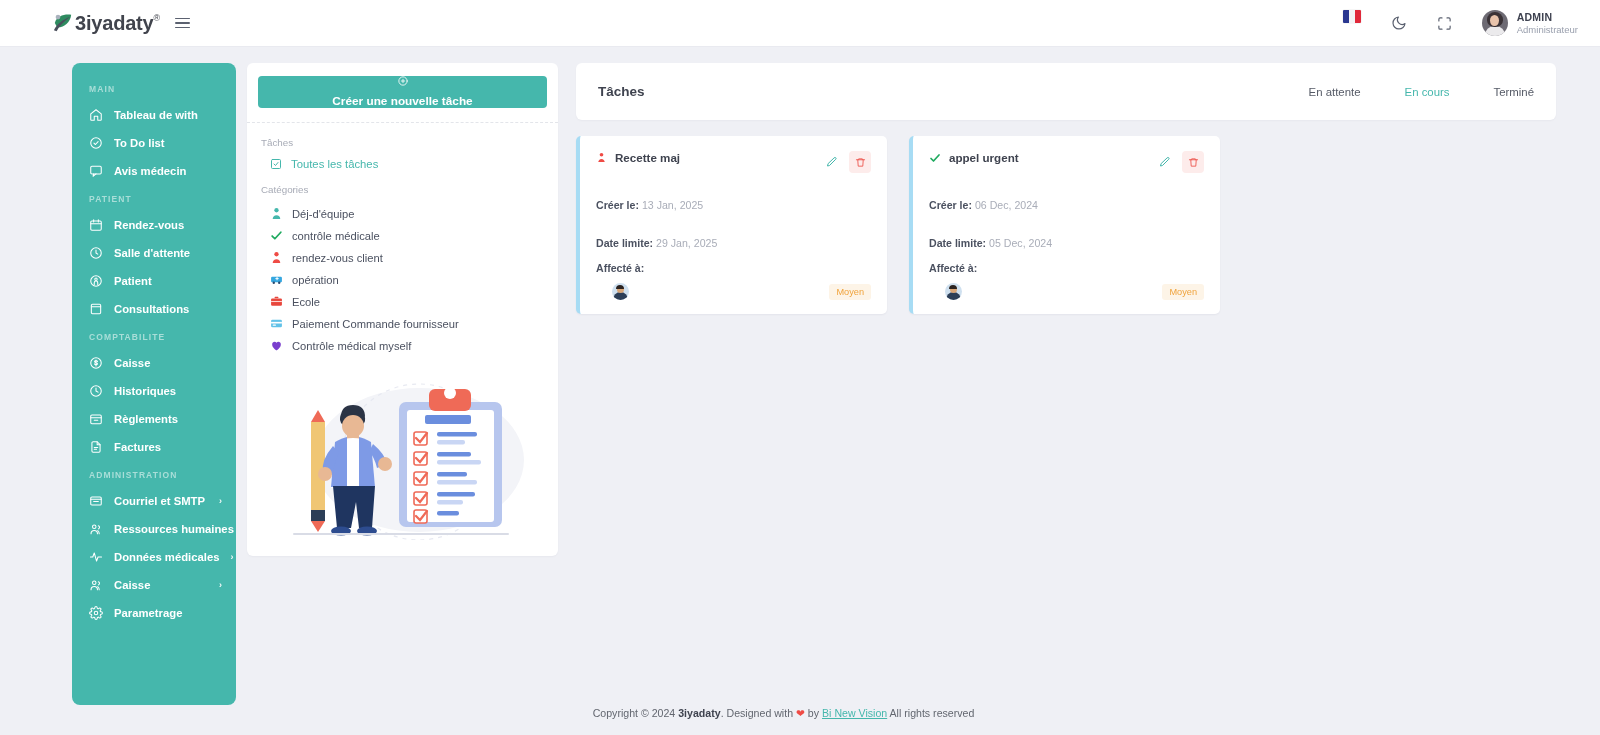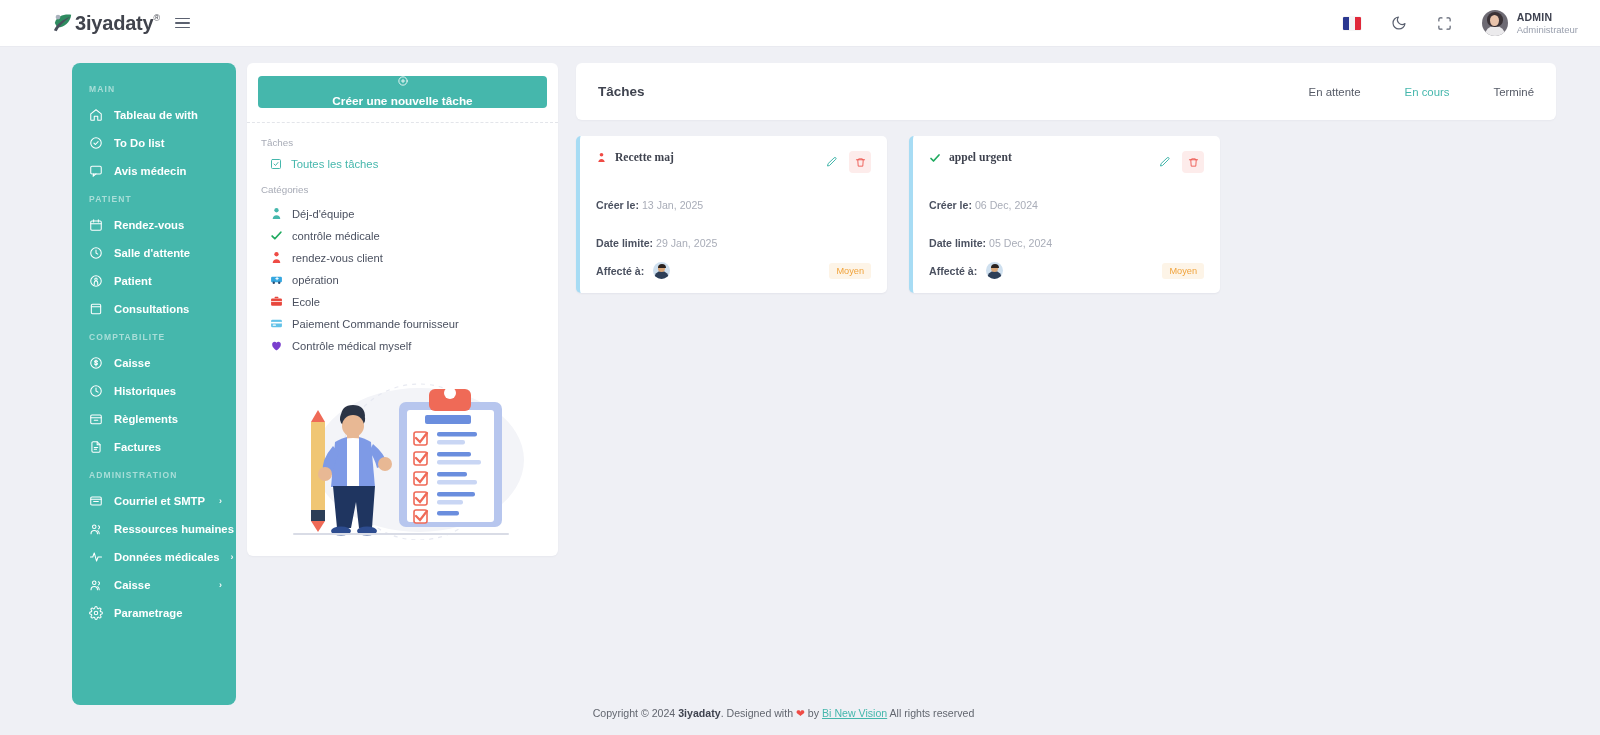--- a/index.html
+++ b/index.html
@@ -24,21 +24,21 @@
     font-size: 20px; font-weight: 600; color: #41444d; letter-spacing: -.2px;
     line-height: 20px;
   }
   .logo-reg { font-size: 9px; color: #41444d; vertical-align: super; }
   .hamburger { display: flex; flex-direction: column; gap: 3px; cursor: pointer; padding: 3px 1px; }
   .hamburger span { display: block; height: 1.6px; background: #5b6170; border-radius: 2px; }
   .hamburger span:nth-child(1) { width: 15px; }
   .hamburger span:nth-child(2) { width: 15px; }
   .hamburger span:nth-child(3) { width: 15px; }
 
-  .top-right { display: flex; align-items: center; gap: 30px; }
+  .top-right { display: flex; gap: 30px; }
   .flag {
     width: 18px; height: 13px; border-radius: 1px; overflow: hidden; display: flex;
     box-shadow: 0 0 0 .5px rgba(0,0,0,.07);
   }
   .flag i { display: block; height: 100%; }
   .flag .b { width: 33.4%; background: #2a3790; }
   .flag .w { width: 33.3%; background: #f4f4f6; }
   .flag .r { width: 33.3%; background: #e0283a; }
   .icon-btn { display: flex; align-items: center; justify-content: center; cursor: pointer; }
   .user-box { display: flex; align-items: center; gap: 9px; cursor: pointer; }
@@ -112,31 +112,31 @@
   .tab { font-size: 11.4px; color: #555a66; cursor: pointer; }
   .tab.active { color: #45b7ac; }
 
   .cards-row { position: absolute; left: 576px; top: 136px; display: flex; gap: 22px; }
   .task-card {
     width: 311px; background: #ffffff; border-radius: 5px;
     border-left: 4px solid #a7dcf4; padding: 15px 16px 14px 16px;
     box-shadow: 0 1px 2px rgba(24,28,50,.05); position: relative;
   }
   .tc-head { display: flex; align-items: flex-start; justify-content: space-between; }
-  .tc-title { display: flex; align-items: center; gap: 8px; font-size: 11.6px; font-weight: 700; color: #3f434f; font-family: Liberation Serif, serif; }
+  .tc-title { display: flex; align-items: center; gap: 8px; font-size: 11.6px; font-weight: 700; color: #3f434f; }
   .tc-actions { display: flex; align-items: center; gap: 6px; }
   .edit-btn { width: 22px; height: 22px; display: flex; align-items: center; justify-content: center; cursor: pointer; }
   .del-btn {
     width: 22px; height: 22px; background: #fdeceb; border-radius: 4px;
     display: flex; align-items: center; justify-content: center; cursor: pointer;
   }
   .tc-row { margin-top: 26px; font-size: 10.6px; color: #4b5160; font-weight: 600; }
   .tc-row .val { color: #a9adb8; font-weight: 400; }
   .tc-foot { margin-top: 13px; display: flex; align-items: center; justify-content: space-between; }
-  .assign { display: flex; align-items: center; gap: 9px; font-size: 10.6px; color: #4b5160; font-weight: 600; }
+  .assign { display: flex; align-items: center; gap: 9px; font-size: 10.6px; color: #4b5160; font-weight: 600; flex-direction: column; }
   .avatar-sm {
     width: 17px; height: 17px; border-radius: 50%; overflow: hidden;
     background: #cfe0ef; position: relative; flex: none;
   }
   .avatar-sm .s-body { position:absolute; left:1px; bottom:0; width:15px; height:8px; background:#2c3e57; border-radius:8px 8px 0 0; }
   .avatar-sm .s-head { position:absolute; left:5px; top:3px; width:7px; height:7px; background:#d9a678; border-radius:50%; }
   .avatar-sm .s-hair { position:absolute; left:4.5px; top:2px; width:8px; height:4px; background:#2b2320; border-radius:4px 4px 0 0; }
   .badge {
     font-size: 9.2px; color: #f0a33c; background: #fdf4e7;
     padding: 3px 7px; border-radius: 3px; align-self: flex-end;

